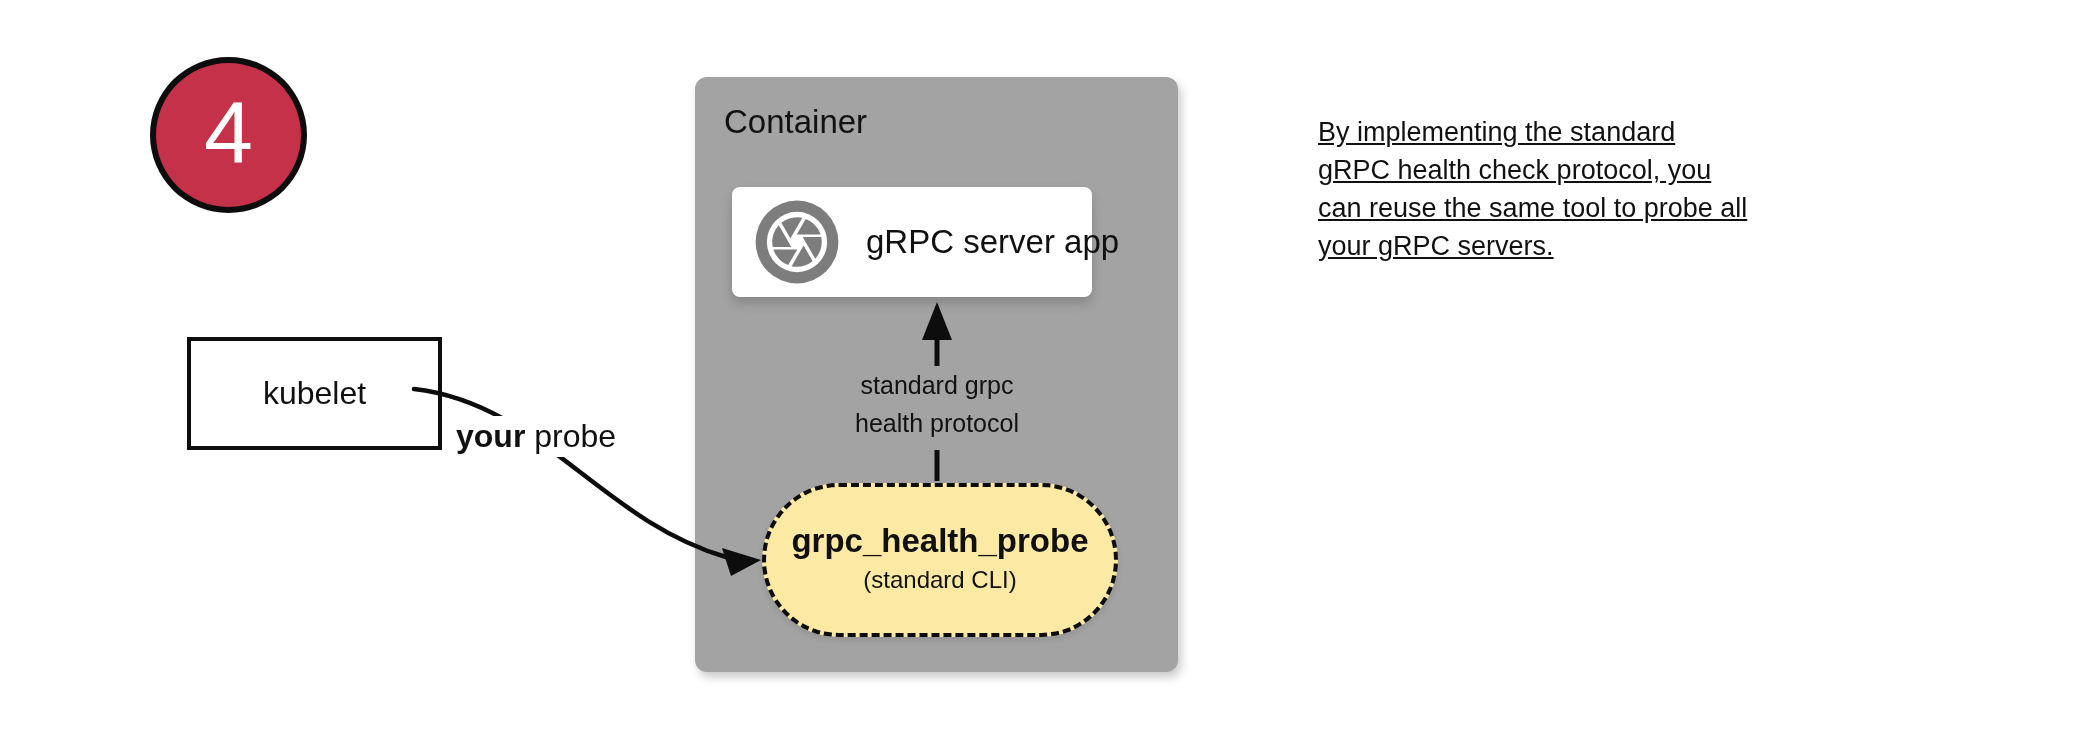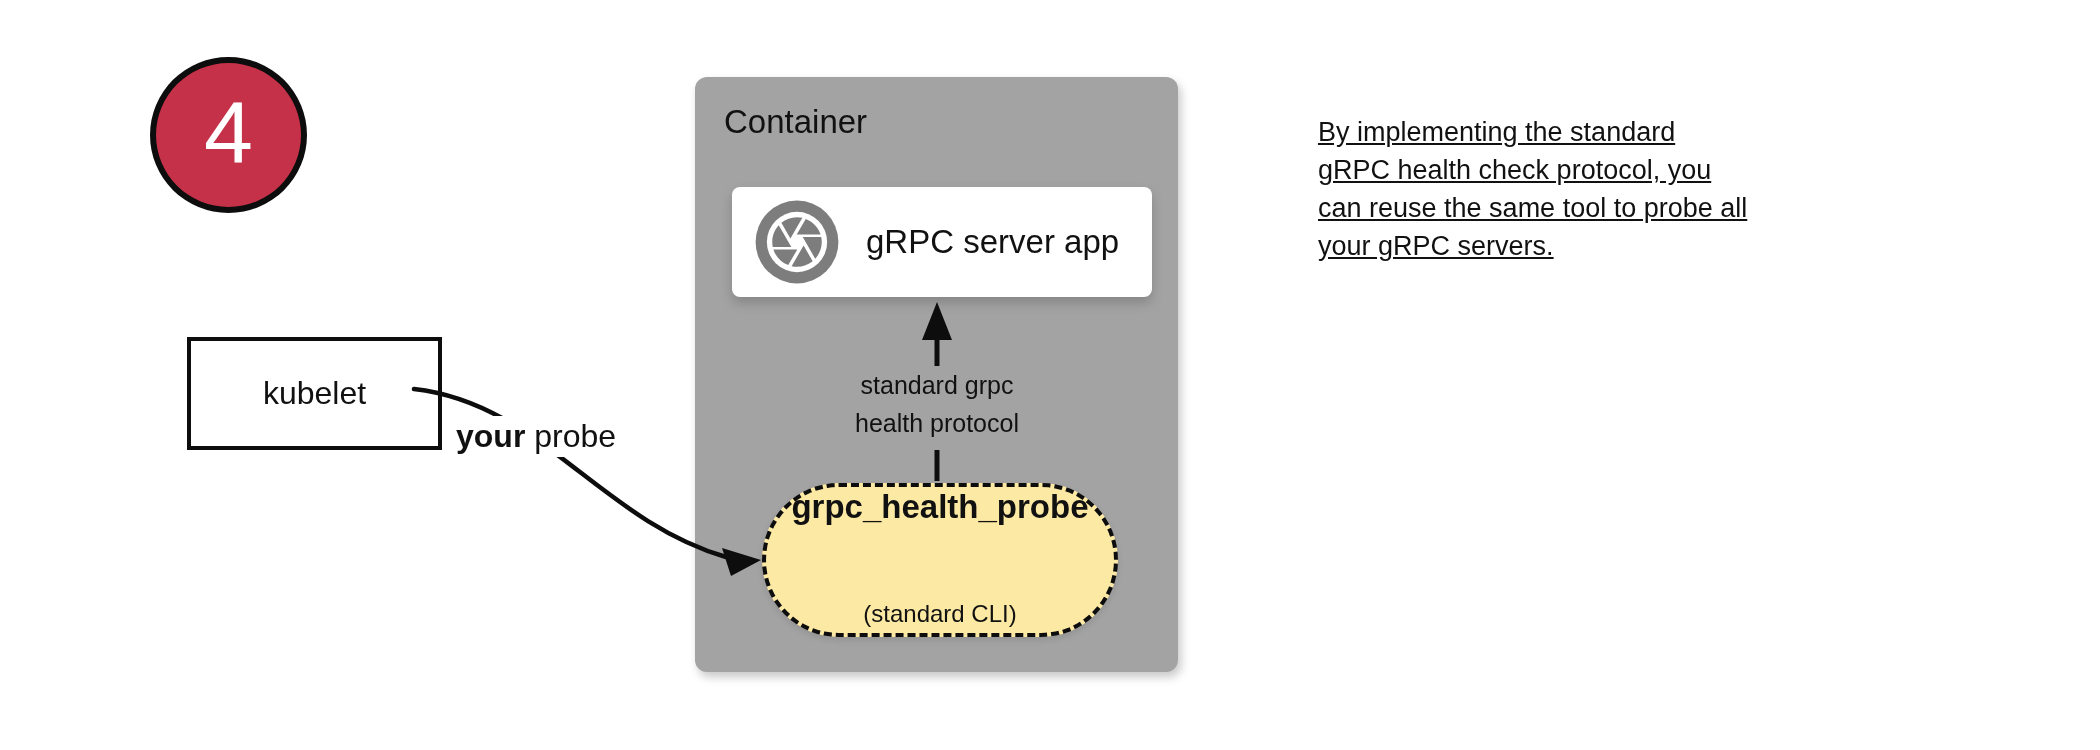--- a/index.html
+++ b/index.html
@@ -67,42 +67,42 @@
   }
   .container-title {
     position: absolute;
     left: 29px; top: 26px;
     font-size: 33px;
   }
 
   .server-box {
     position: absolute;
     left: 37px; top: 110px;
-    width: 420px; height: 110px;
+    width: 360px; height: 110px;
     background: #ffffff;
     border-radius: 8px;
     box-shadow: 0 6px 12px rgba(0,0,0,0.18);
     display: flex; align-items: center;
     padding-left: 20px;
     box-sizing: border-box;
   }
   .server-box .icon { width: 90px; height: 90px; flex: 0 0 auto; }
   .server-box .label { font-size: 33px; margin-left: 24px; white-space: nowrap; }
 
   .probe-pill {
     position: absolute;
     left: 67px; top: 406px;
     width: 356px; height: 154px;
     background: #fce9a4;
     border: 4px dashed #0d0d0d;
     border-radius: 77px;
     box-sizing: border-box;
     box-shadow: 0 3px 6px rgba(0,0,0,0.10);
     display: flex; flex-direction: column;
-    align-items: center; justify-content: space-between;
+    align-items: center; justify-content: center;
     text-align: center;
   }
   .probe-pill .pill-title { font-weight: bold; font-size: 33px; line-height: 40px; }
   .probe-pill .pill-sub   { font-size: 24px; line-height: 38px; }
 
   
   .protocol-label {
     position: absolute;
     left: 777px; top: 366px;
     width: 320px;

